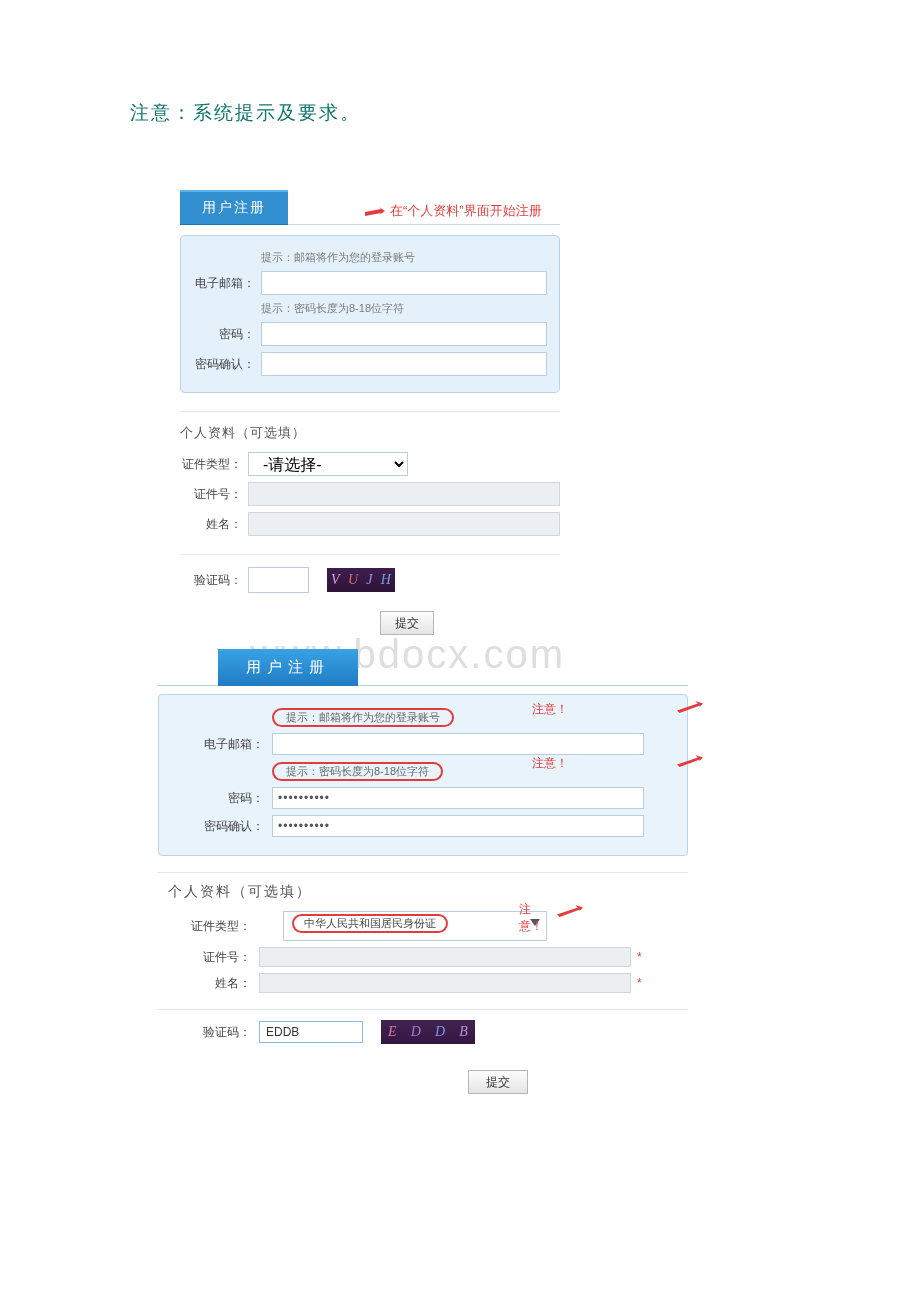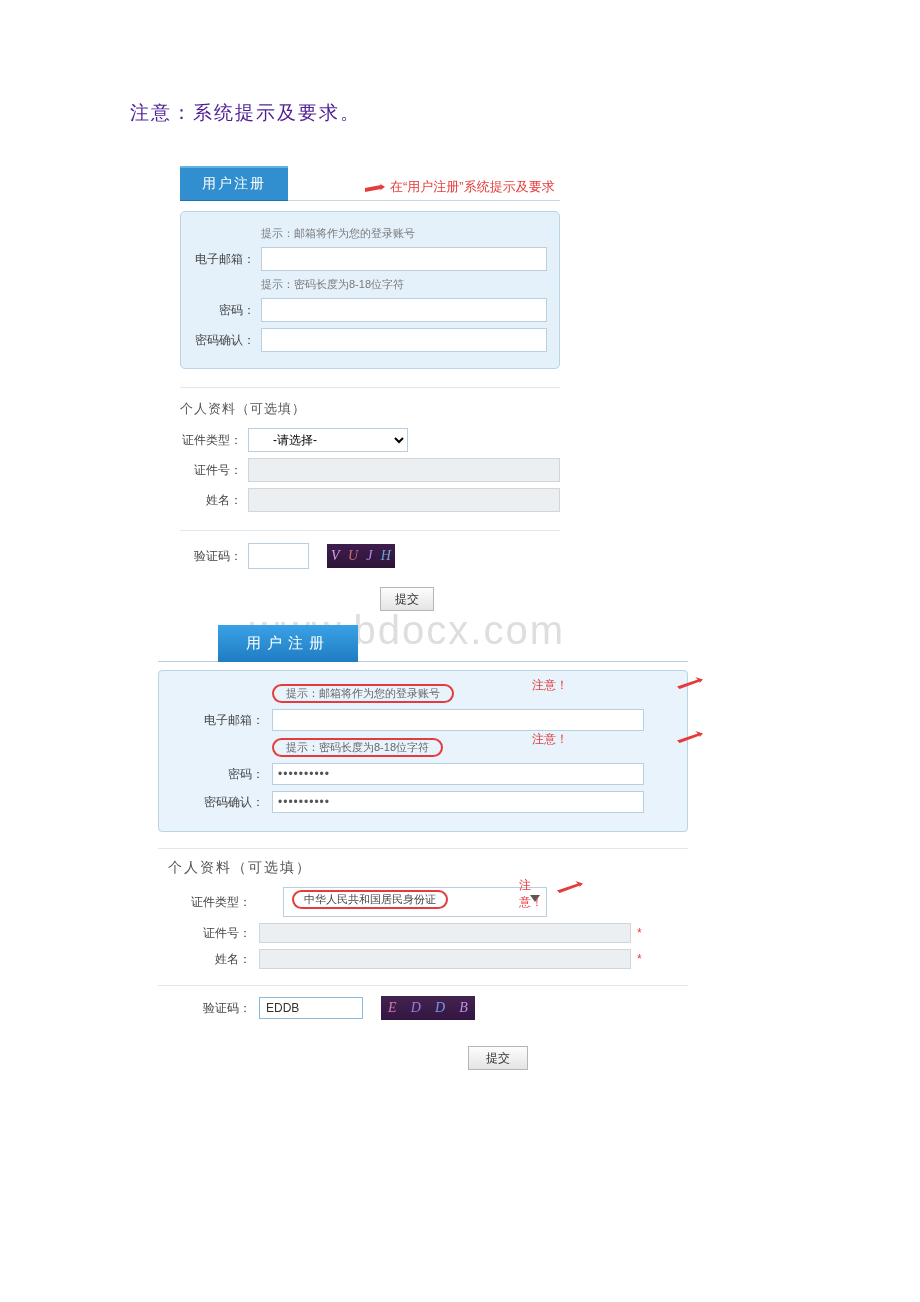--- a/index.html
+++ b/index.html
@@ -8,22 +8,22 @@
     background: #fff;
     font-family: "Songti SC", "SimSun", "Microsoft YaHei", sans-serif;
     color: #333;
     width: 920px;
   }
   .page {
     padding: 100px 40px 40px 130px;
   }
   .heading {
     font-size: 19px;
-    color: #4c1d95;
-    margin-bottom: 40px;
+    color: #0f766e;
+    margin-bottom: 64px;
     letter-spacing: 2px;
   }
 
   
   .form1-wrap { position: relative; margin-left: 50px; width: 380px; }
   .tab1 {
     display: inline-block;
     background: #318ecf;
     color: #fff;
     padding: 7px 22px;
@@ -61,22 +61,22 @@
     height: 22px;
     border: 1px solid #b9cedf;
     background: #fff;
     padding: 0 5px;
     font-size: 12px;
   }
   .sep1 { border-bottom: 1px solid #e1e7eb; margin: 18px 0 12px 0; }
   .subhead1 { font-size: 13px; color: #555; letter-spacing: 1px; margin-bottom: 10px; }
   .select1 {
     width: 160px; height: 24px;
-    border: 1px solid #b9cedf; background: #fff; font-size: 12px;
-    padding: 0 20px;
+    border: 1px solid #b9cedf; background: #fff; font-size: 16px;
+    padding: 0 10px;
   }
   .gray-input1 {
     flex: 1; height: 22px;
     border: 1px solid #cfd7dd; background: #eceff1;
     padding: 0 5px;
   }
   .captcha-input1 { width: 55px; height: 22px; border: 1px solid #b9cedf; background: #fff; }
   .captcha-img1 {
     margin-left: 18px; width: 68px; height: 24px;
     background: linear-gradient(#3e1d4d,#2e1438);
@@ -198,21 +198,21 @@
 </style>
 </head>
 <body>
 
 <div class="page">
   <div class="heading">注意：系统提示及要求。</div>
 
   <div class="form1-wrap">
     <div class="tab1">用户注册</div>
     <div class="arrow1"></div>
-    <div class="note1">在“用户注册”系统提示及要求</div>
+    <div class="note1">在“个人资料”界面开始注册</div>
     <div class="tab-line1"></div>
 
     <div class="panel1">
       <div class="hint1">提示：邮箱将作为您的登录账号</div>
       <div class="row">
         <div class="label1">电子邮箱：</div>
         <input class="input1" style="">
       </div>
       <div class="hint1">提示：密码长度为8-18位字符</div>
       <div class="row">

